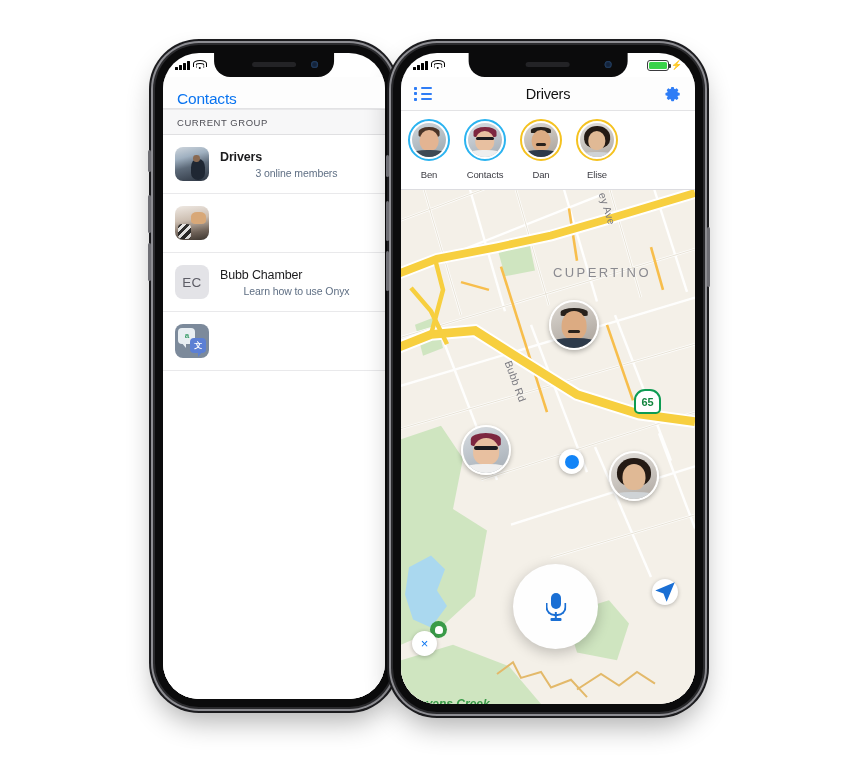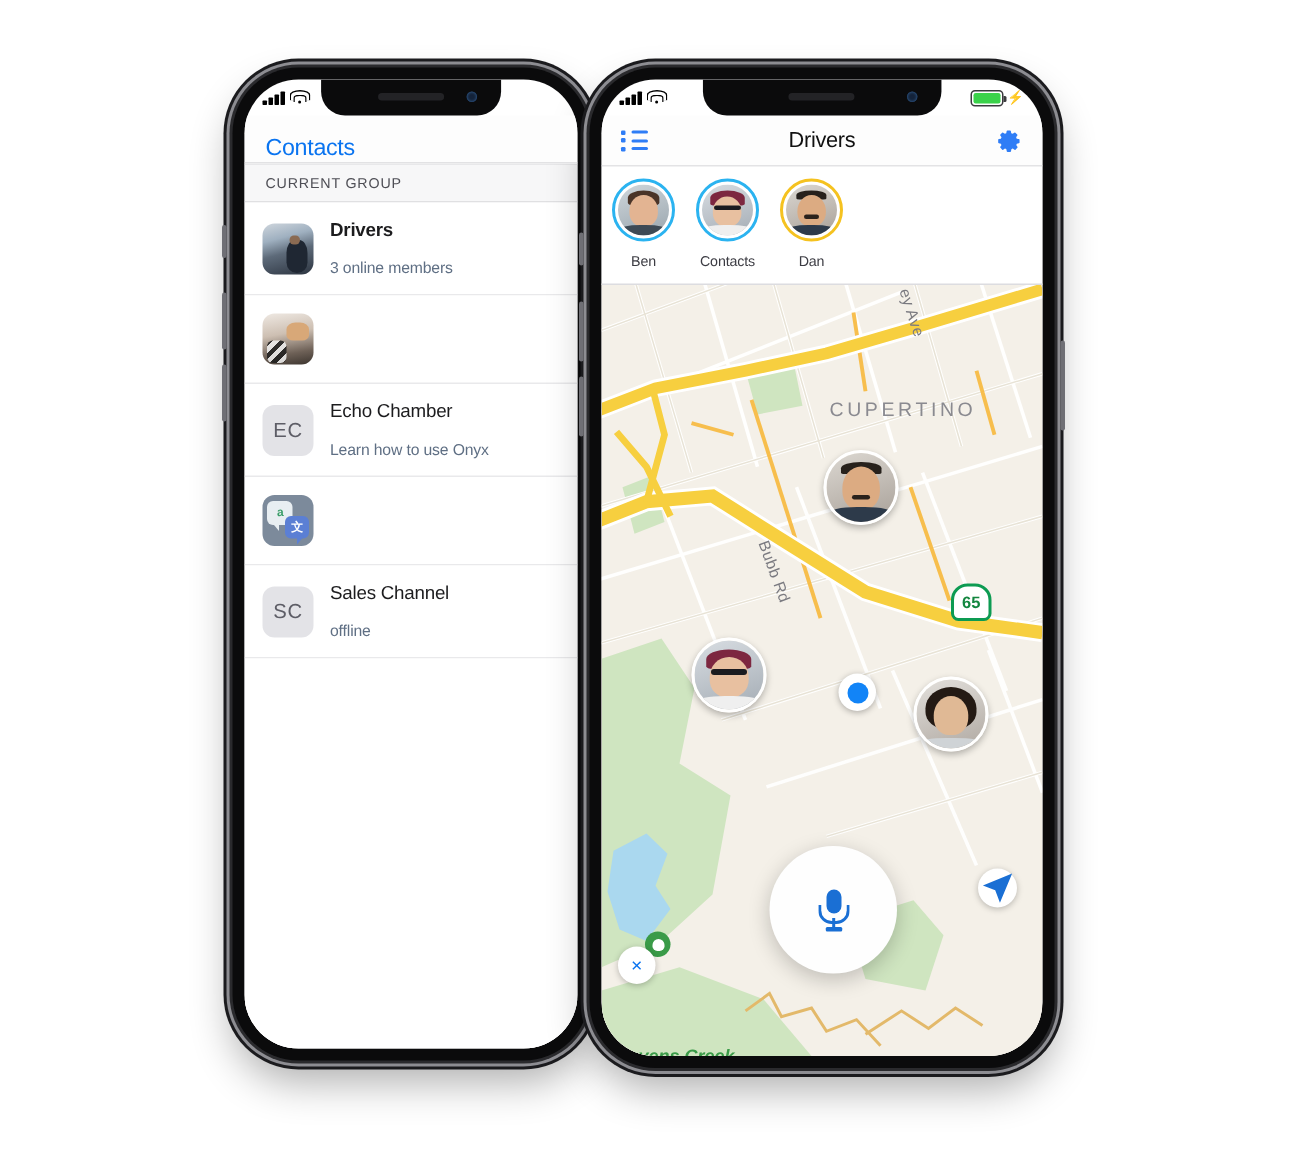--- a/index.html
+++ b/index.html
@@ -158,22 +158,22 @@
     content:"";position:absolute;right:18%;bottom:-4px;
     border-right:5px solid transparent;border-top:6px solid #5b7fd4;
   }
   .row .meta{min-width:0;flex:1;overflow:hidden;}
   .row .name{
     font-size:12.5px;color:#1c1c1e;letter-spacing:-.15px;
     white-space:nowrap;overflow:hidden;
   }
   .row .name.bold{font-weight:bold;}
   .row .sub{
-    font-size:10.5px;color:#5f6f84;margin-top:13px;
-    white-space:nowrap;overflow:hidden;letter-spacing:-.1px;
+    font-size:10.5px;color:#5f6f84;margin-top:3px;
+    white-space:nowrap;overflow:hidden;letter-spacing:-.1px;text-align:center;
   }
   .list-filler{background:#fff;height:100%;}
 
   
   #phone-right{left:393px;top:45px;width:310px;height:667px;z-index:10;}
   .nav-drivers{
     position:absolute;top:24px;left:0;right:0;height:34px;
     background:#fdfdfd;border-bottom:1px solid #e3e3e5;
     display:flex;align-items:center;justify-content:space-between;
     padding:0 13px;box-sizing:border-box;z-index:20;
@@ -399,39 +399,32 @@
         </div>
 
 
         <div class="row">
           <div class="thumb ph-ops"></div>
         </div>
 
         <div class="row">
           <div class="thumb initials">EC</div>
           <div class="meta">
-            <div class="name">Echo Chamber</div>
+            <div class="name">Bubb Chamber</div>
             <div class="sub">Learn how to use Onyx</div>
           </div>
         </div>
 
         <div class="row">
           <div class="thumb ic-translate">
             <span class="b1">a</span>
             <span class="b2">文</span>
           </div>
         </div>
 
-        <div class="row">
-          <div class="thumb initials">SC</div>
-          <div class="meta">
-            <div class="name">Sales Channel</div>
-            <div class="sub">offline</div>
-          </div>
-        </div>
 
         <div class="list-filler"></div>
       </div>
     </div>
   </div>
 
   <div class="phone" id="phone-right">
     <div class="btn-side" style="left:-7px;top:110px;width:3px;height:22px;"></div>
     <div class="btn-side" style="left:-7px;top:156px;width:3px;height:40px;"></div>
     <div class="btn-side" style="left:-7px;top:206px;width:3px;height:40px;"></div>
@@ -522,20 +515,33 @@
                   <div class="hair"></div>
                   <div class="head"></div>
                   <div class="stache"></div>
                   <div class="body"></div>
                 </div>
             </div>
           </div>
           <div class="cell-label">Dan</div>
         </div>
 
+        <div class="member-cell">
+          <div class="av-ring yellow">
+            <div class="av">
+              <div class="face f-elise">
+                  <div class="bg"></div>
+                  <div class="hair"></div>
+                  <div class="head"></div>
+                  <div class="body"></div>
+                </div>
+            </div>
+          </div>
+          <div class="cell-label">Elise</div>
+        </div>
 
         <div class="member-cell">
 
           <div class="cell-label"></div>
         </div>
       </div>
 
       <div class="map">
         <svg viewBox="0 0 294 531" preserveAspectRatio="none">
           <rect x="0" y="0" width="294" height="531" fill="#f4f0e8"></rect>

